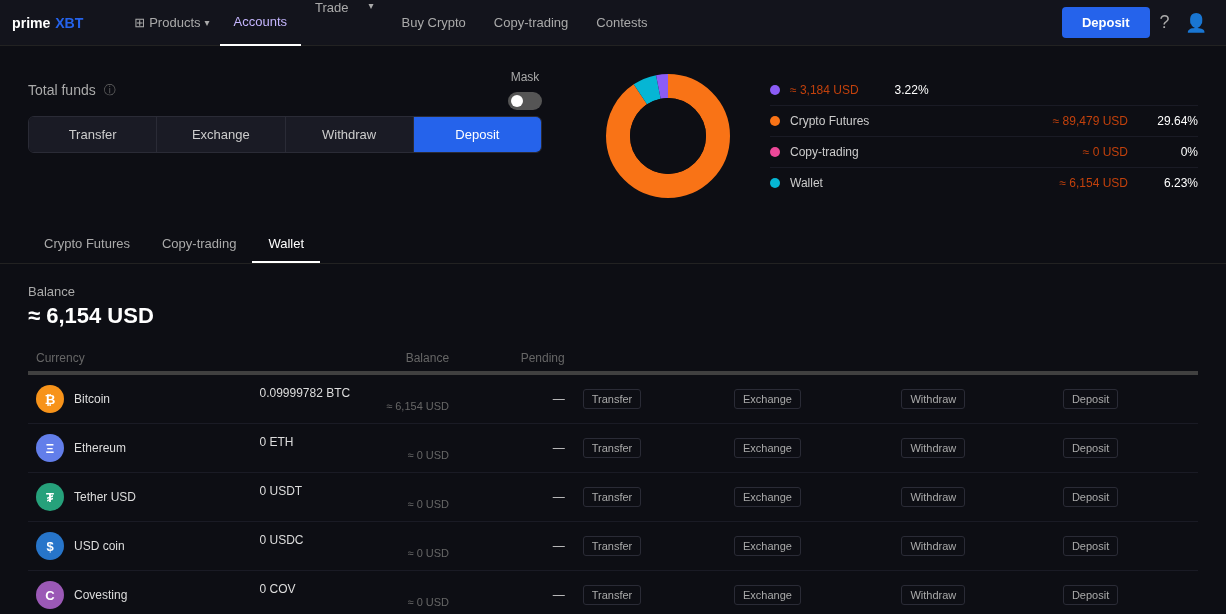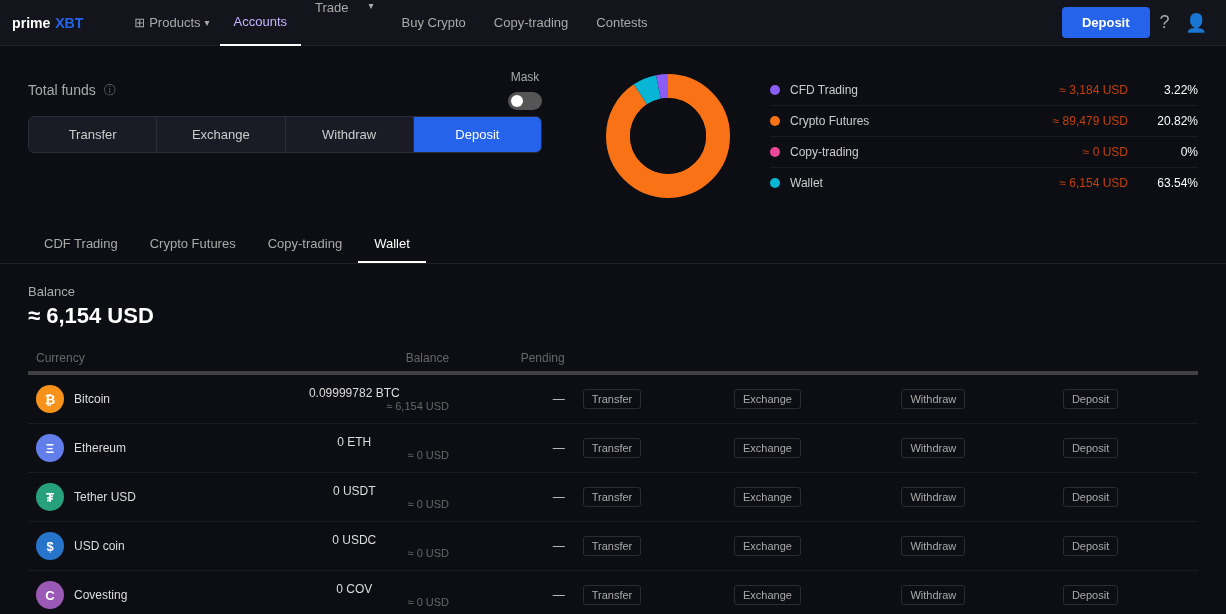--- a/index.html
+++ b/index.html
@@ -54,21 +54,21 @@
     .wallet-table td { padding: 10px 8px; border-bottom: 1px solid #1a1b25; font-size: 12px; color: #ccc; vertical-align: middle; }
     .wallet-table td.right { text-align: right; }
     .currency-cell { display: flex; align-items: center; gap: 10px; }
     .coin-icon { width: 28px; height: 28px; border-radius: 50%; display: flex; align-items: center; justify-content: center; font-size: 13px; font-weight: 700; flex-shrink: 0; }
     .coin-btc { background: #f7931a; color: #fff; }
     .coin-eth { background: #627eea; color: #fff; }
     .coin-usdt { background: #26a17b; color: #fff; }
     .coin-usdc { background: #2775ca; color: #fff; }
     .coin-cov { background: #9b59b6; color: #fff; }
     .coin-name { font-weight: 500; color: #ddd; }
-    .bal-main { text-align: center; font-size: 12px; color: #ddd; }
+    .bal-main { text-align: left; font-size: 12px; color: #ddd; }
     .bal-sub { text-align: right; font-size: 11px; color: #666; }
     .dash { color: #555; }
     .tbl-action-btn { background: none; border: 1px solid #2a2b36; border-radius: 3px; color: #aaa; font-size: 11px; padding: 3px 8px; cursor: pointer; margin: 0 2px; }
 
     
     .right-panel { flex: 1; padding: 20px 28px; }
     .chart-container { display: flex; align-items: center; gap: 32px; }
     .donut-wrapper { position: relative; width: 140px; height: 140px; flex-shrink: 0; }
     .legend-list { flex: 1; }
     .legend-item { display: flex; align-items: center; padding: 8px 0; border-bottom: 1px solid #1a1b25; }
@@ -156,49 +156,47 @@
 
           <circle cx="70" cy="70" r="50" fill="none" stroke="#06b6d4" stroke-width="24" stroke-dasharray="19.57 314.16" stroke-dashoffset="-284.4" transform="rotate(-90 70 70)"></circle>
 
           <circle cx="70" cy="70" r="50" fill="none" stroke="#8b5cf6" stroke-width="24" stroke-dasharray="10.12 314.16" stroke-dashoffset="-303.97" transform="rotate(-90 70 70)"></circle>
           <circle cx="70" cy="70" r="38" fill="#0d0e14"></circle>
         </svg>
       </div>
       <div class="legend-list">
         <div class="legend-item">
           <span class="legend-dot" style="background:#8b5cf6;"></span>
-          <span class="legend-name">CFD Trading</span>
           <span class="legend-val">≈ 3,184 USD</span>
           <span class="legend-pct">3.22%</span>
         </div>
         <div class="legend-item">
           <span class="legend-dot" style="background:#f97316;"></span>
           <span class="legend-name">Crypto Futures</span>
           <span class="legend-val">≈ 89,479 USD</span>
-          <span class="legend-pct">20.82%</span>
+          <span class="legend-pct">29.64%</span>
         </div>
         <div class="legend-item">
           <span class="legend-dot" style="background:#ec4899;"></span>
           <span class="legend-name">Copy-trading</span>
           <span class="legend-val">≈ 0 USD</span>
           <span class="legend-pct">0%</span>
         </div>
         <div class="legend-item">
           <span class="legend-dot" style="background:#06b6d4;"></span>
           <span class="legend-name">Wallet</span>
           <span class="legend-val">≈ 6,154 USD</span>
-          <span class="legend-pct">63.54%</span>
+          <span class="legend-pct">6.23%</span>
         </div>
       </div>
     </div>
   </div>
 </div>
 
 <div class="tabs" style="padding: 0 28px; background:#0d0e14;">
-  <div class="tab-item">CDF Trading</div>
   <div class="tab-item">Crypto Futures</div>
   <div class="tab-item">Copy-trading</div>
   <div class="tab-item active">Wallet</div>
 </div>
 
 <div class="balance-section">
   <div class="balance-label">Balance</div>
   <div class="balance-amount">≈ 6,154 USD</div>
 
   <table class="wallet-table">

